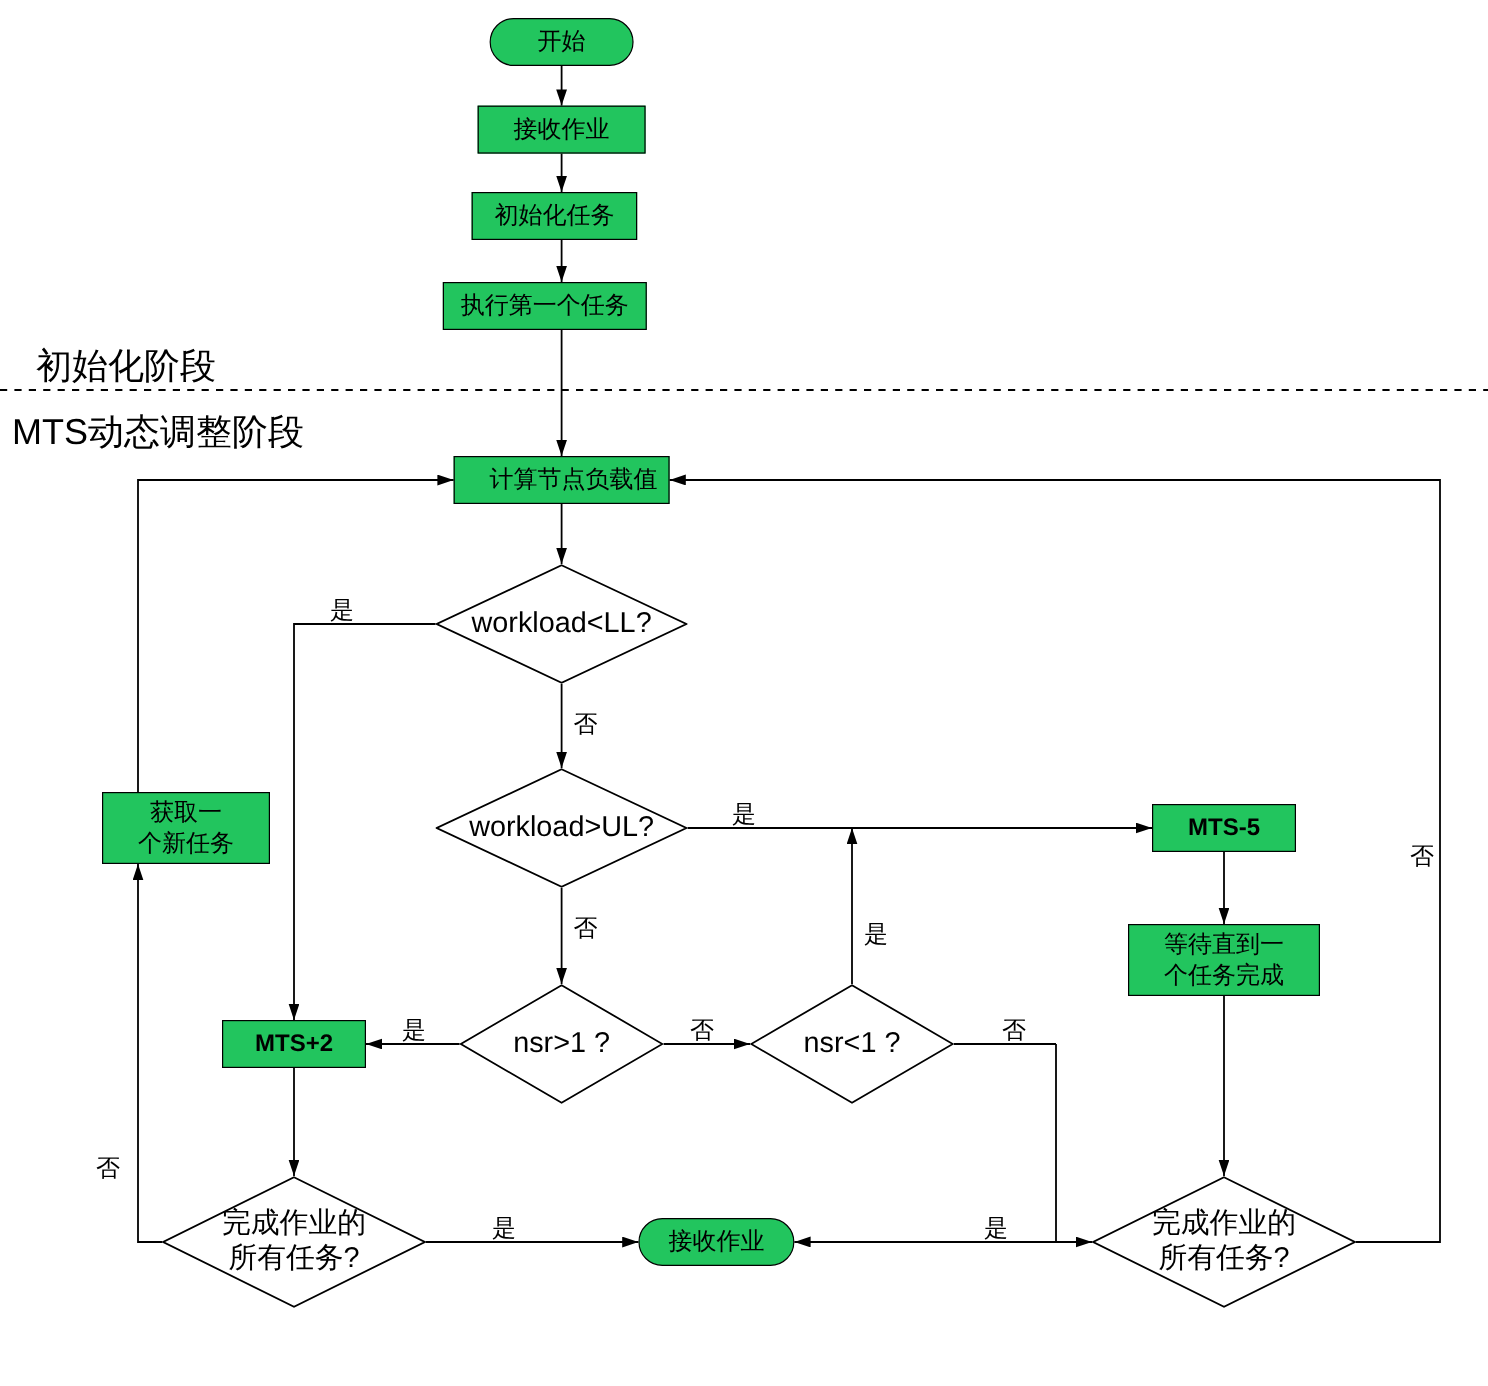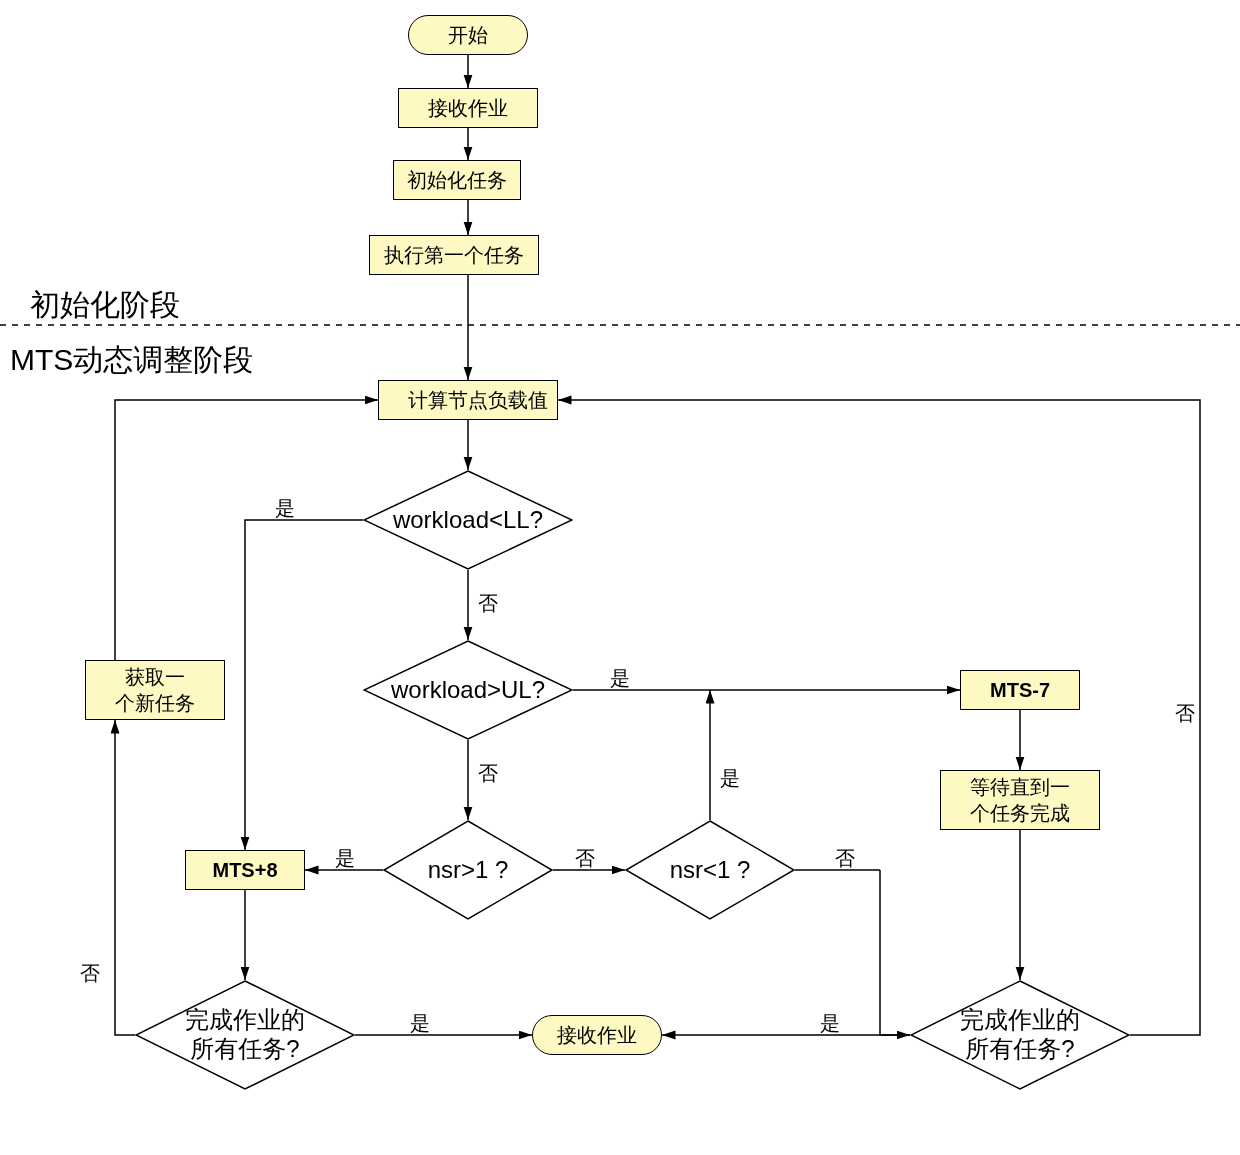--- a/index.html
+++ b/index.html
@@ -6,21 +6,21 @@
   body {
     font-family: "SimSun", "Microsoft YaHei", sans-serif;
     background: #fff;
     width: 1240px;
     height: 1155px;
     position: relative;
   }
   .node {
     position: absolute;
     border: 1.5px solid #000;
-    background: #fef9c3;
+    background: #22c55e;
     display: flex;
     align-items: center;
     justify-content: center;
     text-align: center;
     font-size: 20px;
     line-height: 1.3;
   }
   .terminal { border-radius: 20px; }
   .diamond {
     position: absolute;
@@ -41,21 +41,21 @@
 
 <div class="phase" style="left:30px; top:285px;">初始化阶段</div>
 <div class="phase" style="left:10px; top:340px;">MTS动态调整阶段</div>
 
 <svg class="arrows">
   <line x1="0" y1="325" x2="1240" y2="325" stroke="#000" stroke-width="1.5" stroke-dasharray="6,6"></line>
 </svg>
 
 <div class="node terminal" style="left:408px; top:15px; width:120px; height:40px;">开始</div>
 <div class="node" style="left:398px; top:88px; width:140px; height:40px;">接收作业</div>
-<div class="node" style="left:393px; top:160px; width:128px; height:40px;">初始化任务</div>
+<div class="node" style="left:393px; top:160px; width:138px; height:40px;">初始化任务</div>
 <div class="node" style="left:369px; top:235px; width:170px; height:40px;">执行第一个任务</div>
 <div class="node" style="left:378px; top:380px; width:180px; height:40px;padding-left:20px;">计算节点负载值</div>
 
 <div class="diamond" style="left:363px; top:470px; width:210px; height:100px;">
   <svg viewBox="0 0 210 100">
       <polygon points="105,1 209,50 105,99 1,50" fill="#fff" stroke="#000" stroke-width="1.5"></polygon>
     </svg>
   <div class="dlabel">workload&lt;LL?</div>
 </div>
 
@@ -73,23 +73,23 @@
   <div class="dlabel">nsr&gt;1 ?</div>
 </div>
 
 <div class="diamond" style="left:625px; top:820px; width:170px; height:100px;">
   <svg viewBox="0 0 170 100">
       <polygon points="85,1 169,50 85,99 1,50" fill="#fff" stroke="#000" stroke-width="1.5"></polygon>
     </svg>
   <div class="dlabel">nsr&lt;1 ?</div>
 </div>
 
-<div class="node" style="left:185px; top:850px; width:120px; height:40px; font-weight:bold;">MTS+8</div>
+<div class="node" style="left:185px; top:850px; width:120px; height:40px; font-weight:bold;">MTS+2</div>
 
-<div class="node" style="left:960px; top:670px; width:120px; height:40px; font-weight:bold;">MTS-7</div>
+<div class="node" style="left:960px; top:670px; width:120px; height:40px; font-weight:bold;">MTS-5</div>
 
 <div class="node" style="left:45px; top:660px; width:140px; height:60px; white-space:pre;margin-left:40px;">获取一
 个新任务</div>
 
 <div class="node" style="left:940px; top:770px; width:160px; height:60px; white-space:pre;">等待直到一
 个任务完成</div>
 
 <div class="diamond" style="left:135px; top:980px; width:220px; height:110px;">
   <svg viewBox="0 0 220 110">
       <polygon points="110,1 219,55 110,109 1,55" fill="#fff" stroke="#000" stroke-width="1.5"></polygon>

